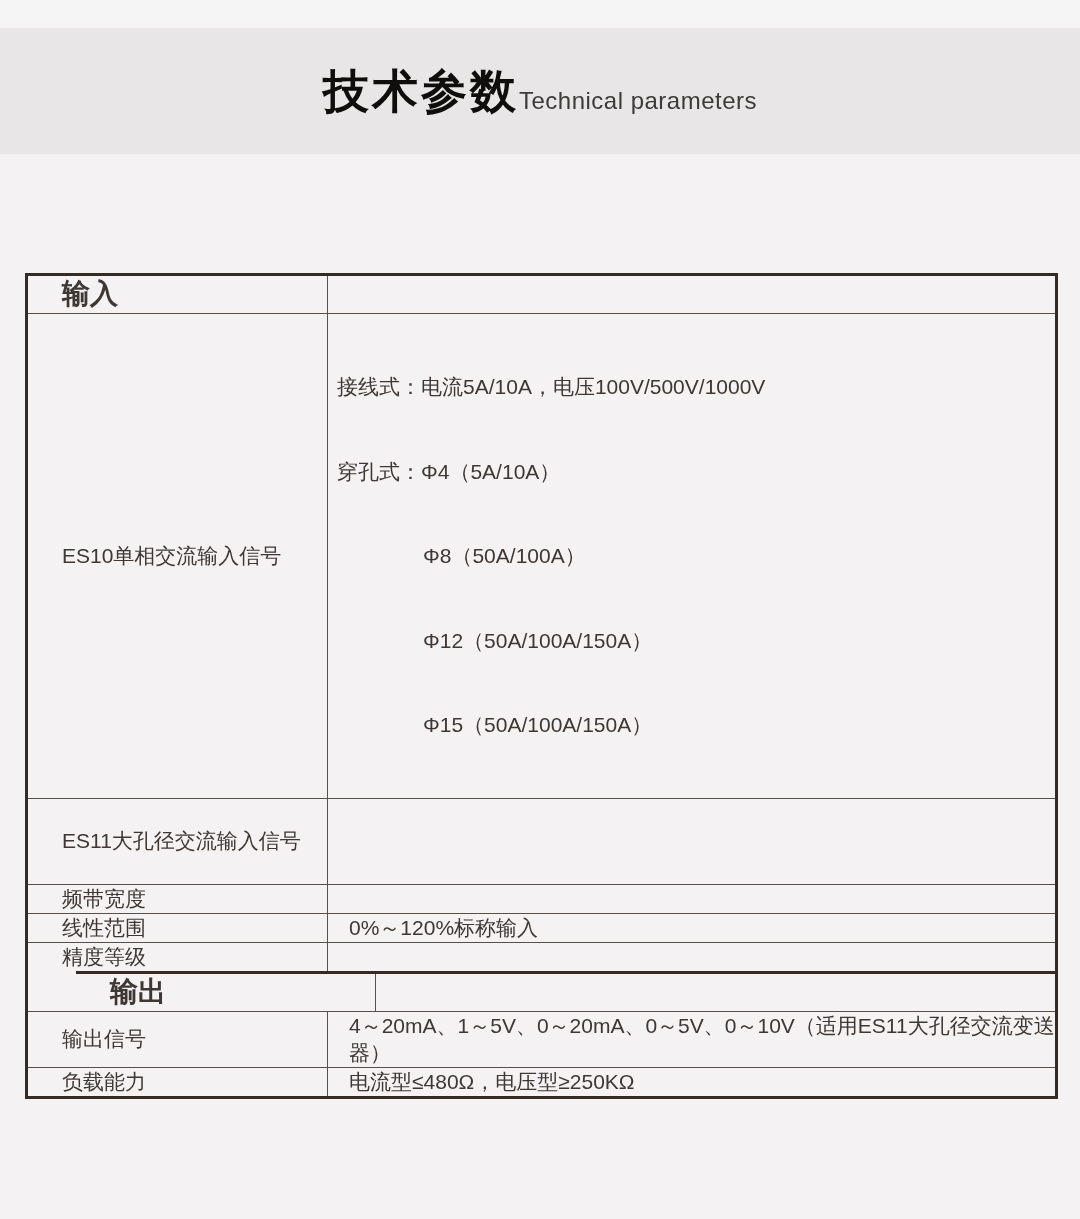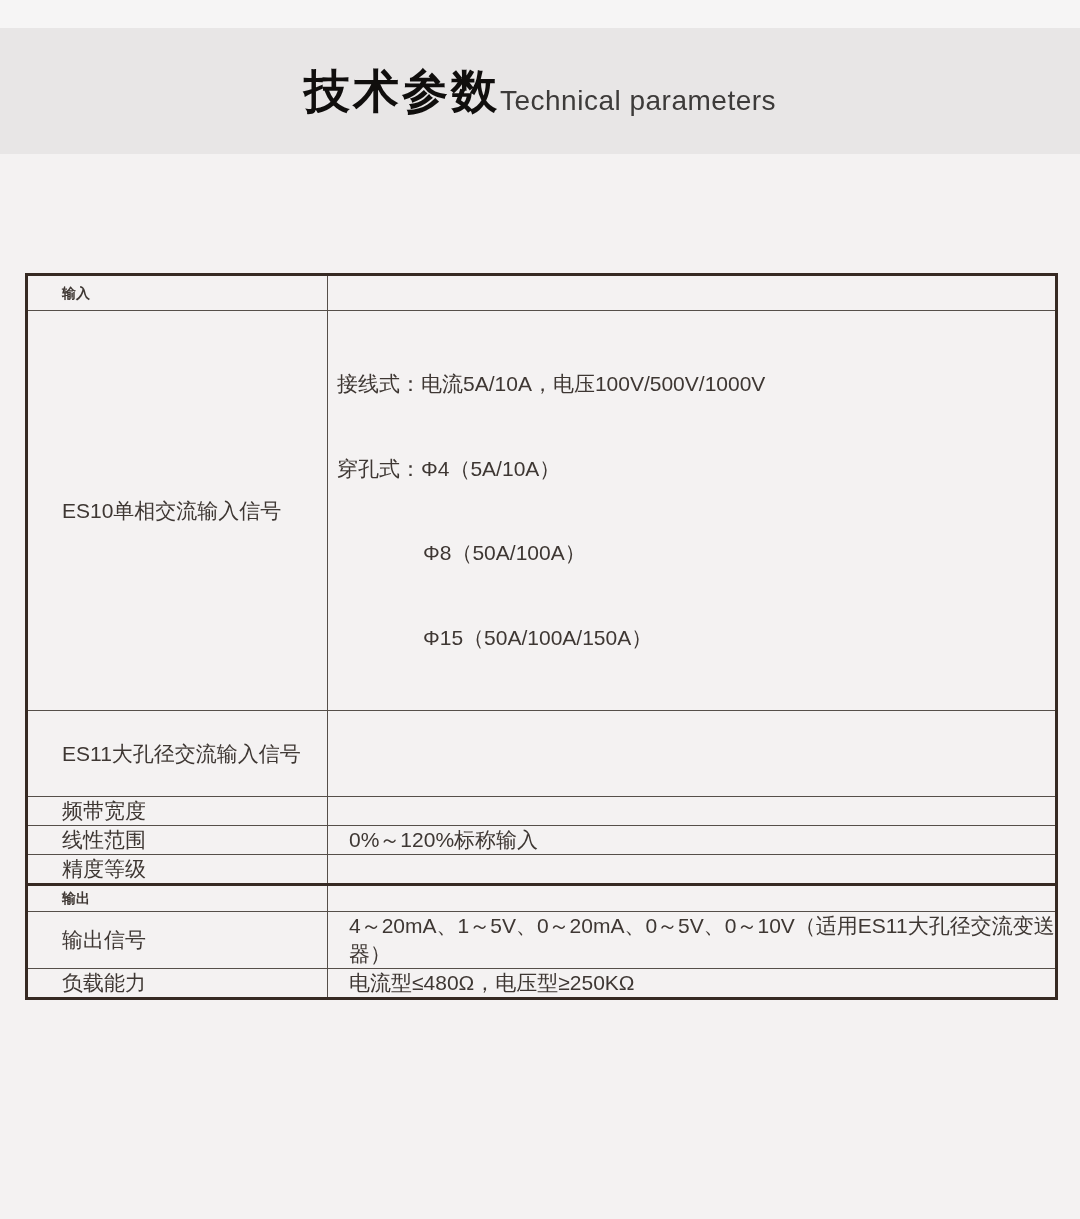--- a/index.html
+++ b/index.html
@@ -23,42 +23,42 @@
   .top-strip{height:28px;background:var(--strip-bg);}
   .title-band{
     height:126px;background:var(--band-bg);
     display:flex;flex-direction:row;align-items:center;justify-content:center;
   }
   .page-title{
     font-size:46px;font-weight:700;color:var(--title);
     letter-spacing:3px;line-height:1.1;
   }
   .page-subtitle{
-    font-size:28px;color:#3d3b3a;margin-top:20px;letter-spacing:0.5px;
+    font-size:24px;color:#3d3b3a;margin-top:20px;letter-spacing:0.5px;
   }
   .params-table{
     margin:119px 22px 0 25px;
     width:1033px;
     border:3px solid var(--dark);
     background:var(--page-bg);
   }
   .row{
     display:grid;
     grid-template-columns:300px 1fr;
     border-top:1px solid var(--thin);
   }
   .row:first-child{border-top:none;}
-  .row.section-start{border-top:3px solid var(--dark);}
+  .row.section-start{border-top:3px solid var(--dark);margin-left:48px;}
   .cell{display:flex;align-items:center;font-size:21px;line-height:1.32;}
   .cell.label{
     border-right:1px solid var(--thin);
     padding-left:34px;padding-right:6px;
   }
   .cell.value{padding-left:9px;white-space:pre-wrap;}
-  .row.section .cell.label{font-weight:700;font-size:14px;}
+  .row.section .cell.label{font-weight:700;font-size:28px;}
   .h-head{min-height:34px;}
   .h-sec{min-height:28px;}
   .h-std{min-height:29px;gap:12px;}
   .cell.value.multi{
     display:block;padding-top:3px;padding-bottom:3px;
   }
   .value-line{font-size:21px;line-height:29px;white-space:pre-wrap;}
   .value-line.indent{padding-left:86px;}
   .row.es10{min-height:147px;}
   .row.es11{min-height:86px;}
@@ -79,20 +79,21 @@
     <div class="cell label">输入</div>
     <div class="cell value"></div>
   </div>
 
   <div class="row es10">
     <div class="cell label">ES10单相交流输入信号</div>
     <div class="cell value multi">
       <div class="value-line">接线式：电流5A/10A，电压100V/500V/1000V</div>
       <div class="value-line">穿孔式：Φ4（5A/10A）</div>
       <div class="value-line indent">Φ8（50A/100A）</div>
+      <div class="value-line indent">Φ12（50A/100A/150A）</div>
       <div class="value-line indent">Φ15（50A/100A/150A）</div>
     </div>
   </div>
 
   <div class="row es11">
     <div class="cell label">ES11大孔径交流输入信号</div>
   </div>
 
   <div class="row h-std">
     <div class="cell label">频带宽度</div>

